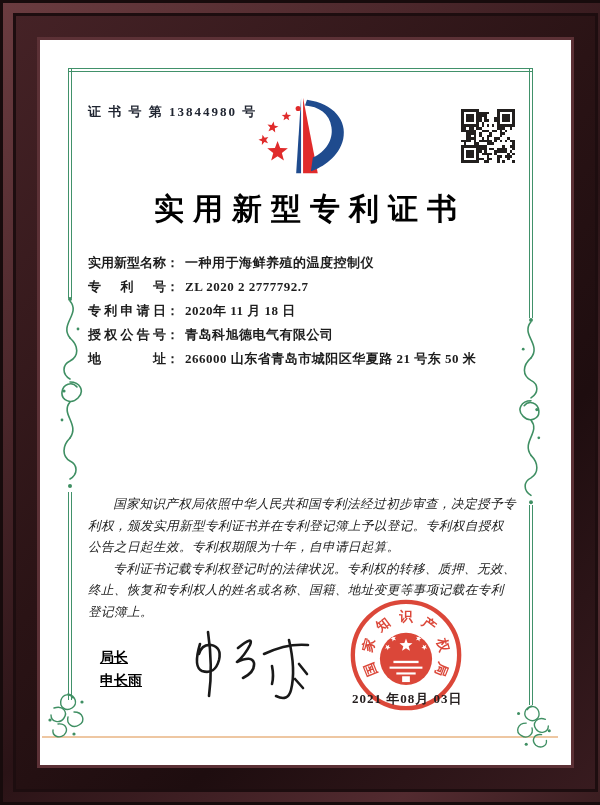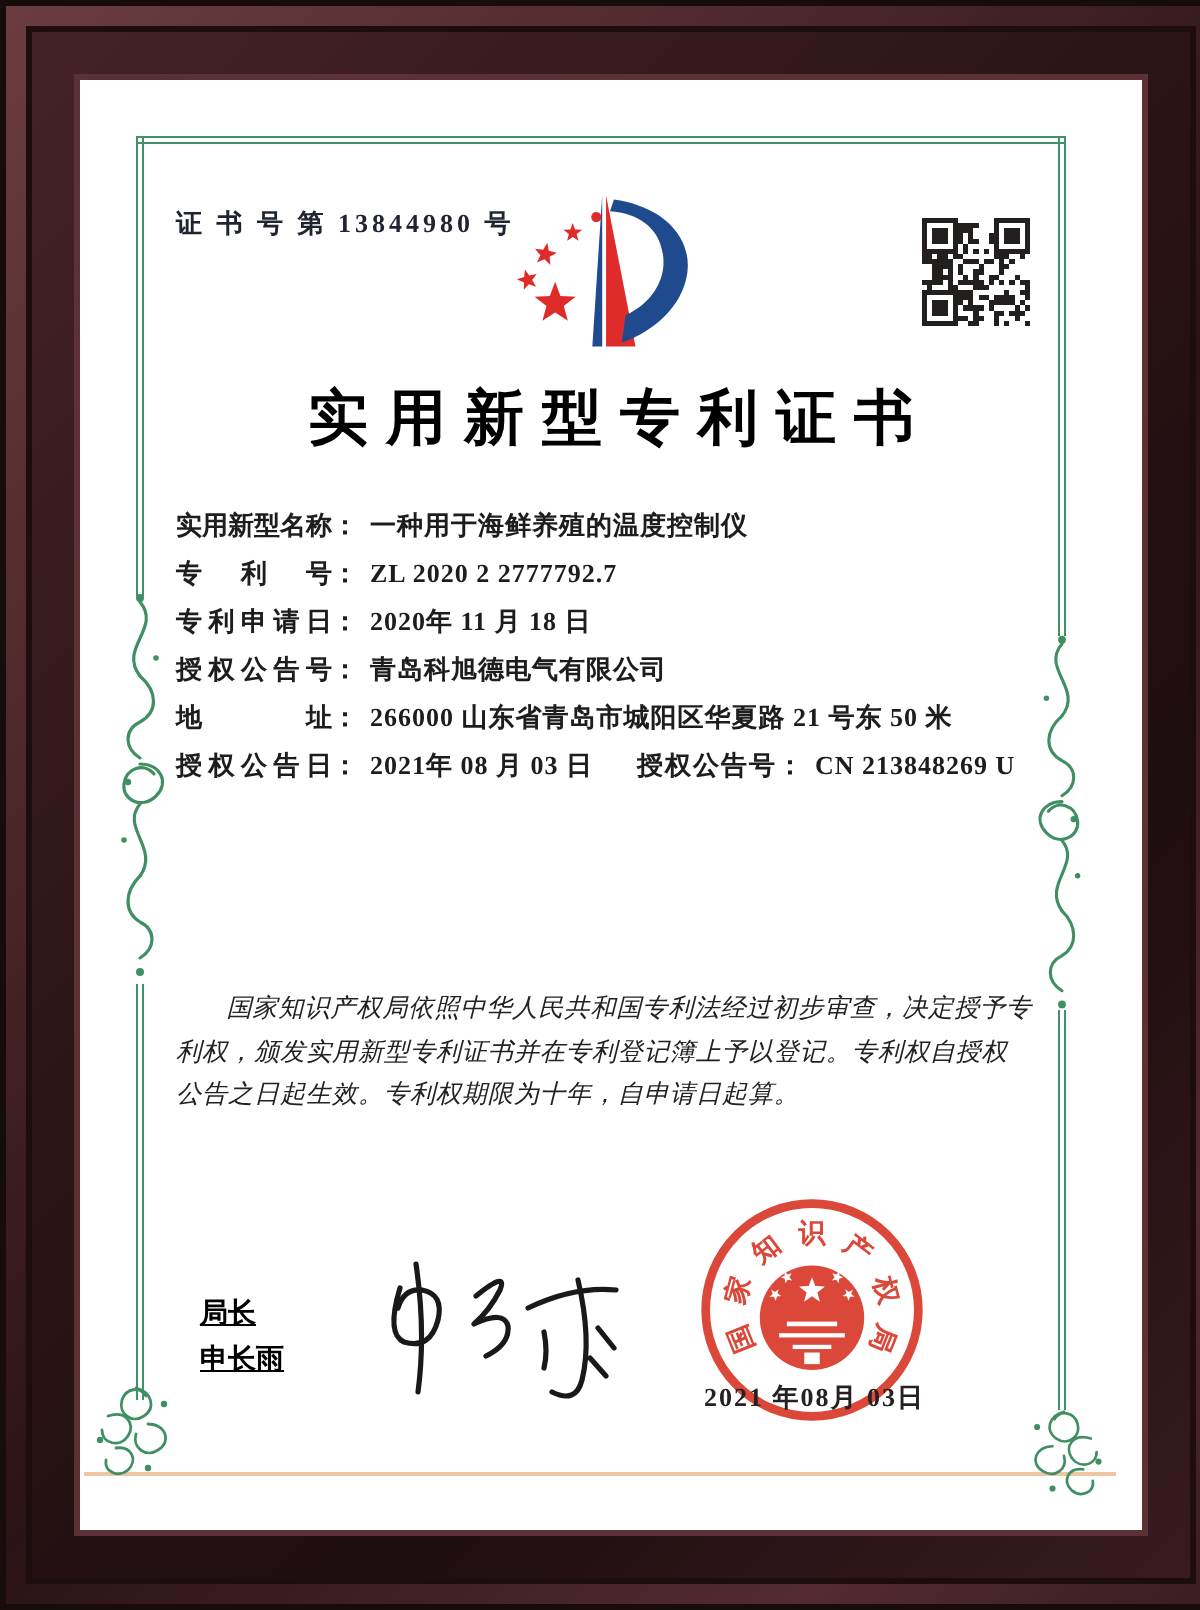--- a/index.html
+++ b/index.html
@@ -383,27 +383,25 @@
       </div>
       <div class="frow">
         <span class="flabel">专利申请日</span><span class="fcolon">：</span><span class="fvalue">2020年 11 月 18 日</span>
       </div>
       <div class="frow">
         <span class="flabel">授权公告号</span><span class="fcolon">：</span><span class="fvalue">青岛科旭德电气有限公司</span>
       </div>
       <div class="frow">
         <span class="flabel">地址</span><span class="fcolon">：</span><span class="fvalue">266000 山东省青岛市城阳区华夏路 21 号东 50 米</span>
       </div>
-      <div class="frow">
-        <span class="flabel">授权公告日</span><span class="fcolon">：</span><span class="fvalue">2021年 08 月 03 日</span><span class="fpair2"><span class="flabel2">授权公告号</span><span class="fcolon">：</span><span class="fvalue">CN 213848269 U</span></span>
-      </div>
     </div>
 
     <div class="legal">
       <p>国家知识产权局依照中华人民共和国专利法经过初步审查，决定授予专利权，颁发实用新型专利证书并在专利登记簿上予以登记。专利权自授权公告之日起生效。专利权期限为十年，自申请日起算。</p>
+      <p>专利证书记载专利权登记时的法律状况。专利权的转移、质押、无效、终止、恢复和专利权人的姓名或名称、国籍、地址变更等事项记载在专利登记簿上。</p>
     </div>
 
     <div class="director">
       <div>局长</div>
       <div>申长雨</div>
     </div>
 
     <div class="sig">
       <svg width="150" height="82" viewBox="0 0 150 82" fill="none" stroke="#191919" stroke-width="2.6" stroke-linecap="round" stroke-linejoin="round">
         <path d="M32,20 q-7,23 2,27 q13,4 17,-11 q3,-13 -8,-15 q-9,-1 -12,9"></path>

